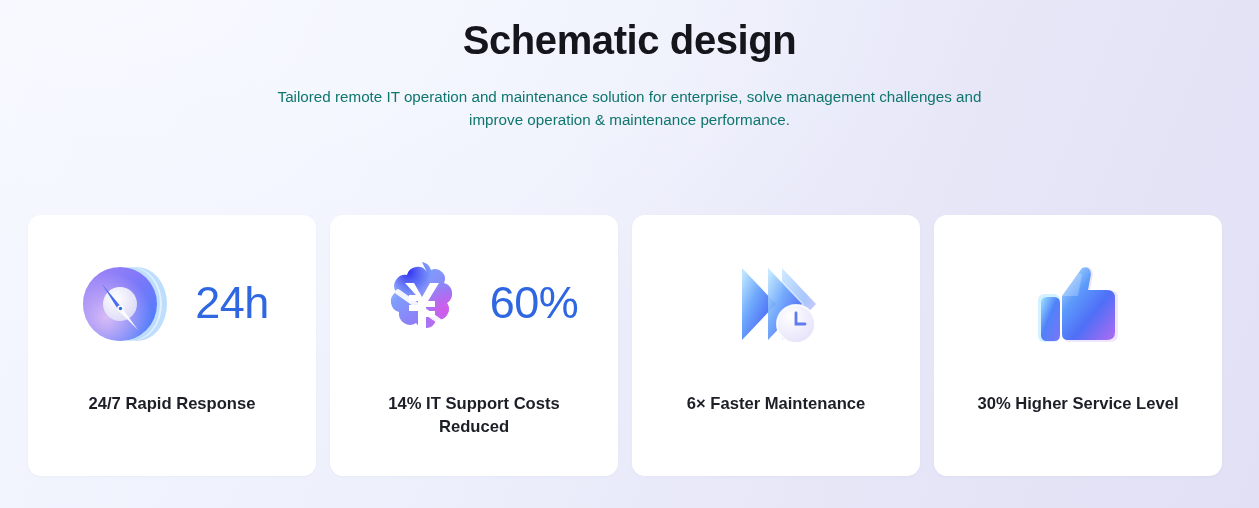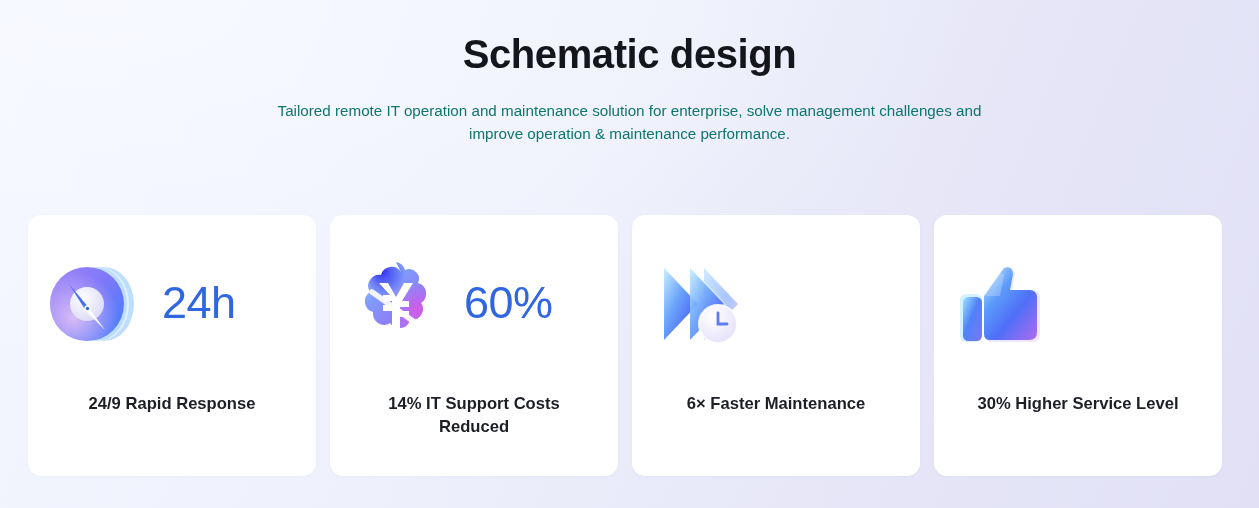--- a/index.html
+++ b/index.html
@@ -13,21 +13,21 @@
   body {
     background:
       radial-gradient(ellipse 120% 130% at 8% 0%, #f7f9ff 0%, rgba(247,249,255,0) 58%),
       linear-gradient(112deg, #f4f7ff 0%, #eef1fc 38%, #e7e7f8 68%, #e1e0f5 100%);
     position:relative;
   }
 
   .page { width:1259px; height:508px; position:relative; }
 
   
-  .heading { padding-top:32px; text-align:center; }
+  .heading { padding-top:18px; text-align:center; }
 
   .page-title {
     font-size:40px;
     font-weight:bold;
     color:#15161c;
     letter-spacing:-0.4px;
     line-height:1.12;
   }
 
   .page-subtitle {
@@ -57,21 +57,21 @@
     flex-direction:column;
     align-items:center;
     box-shadow:0 1px 3px rgba(60,70,120,0.04);
   }
 
   .card-top {
     height:178px;
     width:100%;
     display:flex;
     align-items:center;
-    justify-content:flex-start;
+    justify-content:center;
     gap:16px;
     padding:0 14px;
   }
 
   .icon-wrap {
     width:104px; height:104px;
     flex:0 0 104px;
     position:relative;
     display:block;
   }
@@ -137,21 +137,21 @@
             <circle cx="45" cy="52" r="37" fill="url(#c1glow)"></circle>
             <circle cx="45" cy="52" r="17" fill="url(#c1face)"></circle>
             <path d="M27 32 L47 56 L44 59 Z" fill="#4a6ef0"></path>
             <path d="M47 56 L63 78 L44 59 Z" fill="#ffffff" opacity=".92"></path>
             <circle cx="45.5" cy="56.5" r="3.3" fill="#ffffff"></circle>
             <circle cx="45.5" cy="56.5" r="1.7" fill="#2f67e2"></circle>
           </svg>
         </span>
         <span class="metric">24h</span>
       </div>
-      <div class="card-label">24/9 Rapid Response</div>
+      <div class="card-label">24/7 Rapid Response</div>
     </div>
 
     <div class="card">
       <div class="card-top">
         <span class="icon-wrap">
           <svg viewBox="0 0 104 104" xmlns="http://www.w3.org/2000/svg">
             <defs>
               <linearGradient id="c2body" x1="0.1" y1="0" x2="0.9" y2="1">
                 <stop offset="0" stop-color="#bcd8ff"></stop>
                 <stop offset="35%" stop-color="#7f9cfb"></stop>

